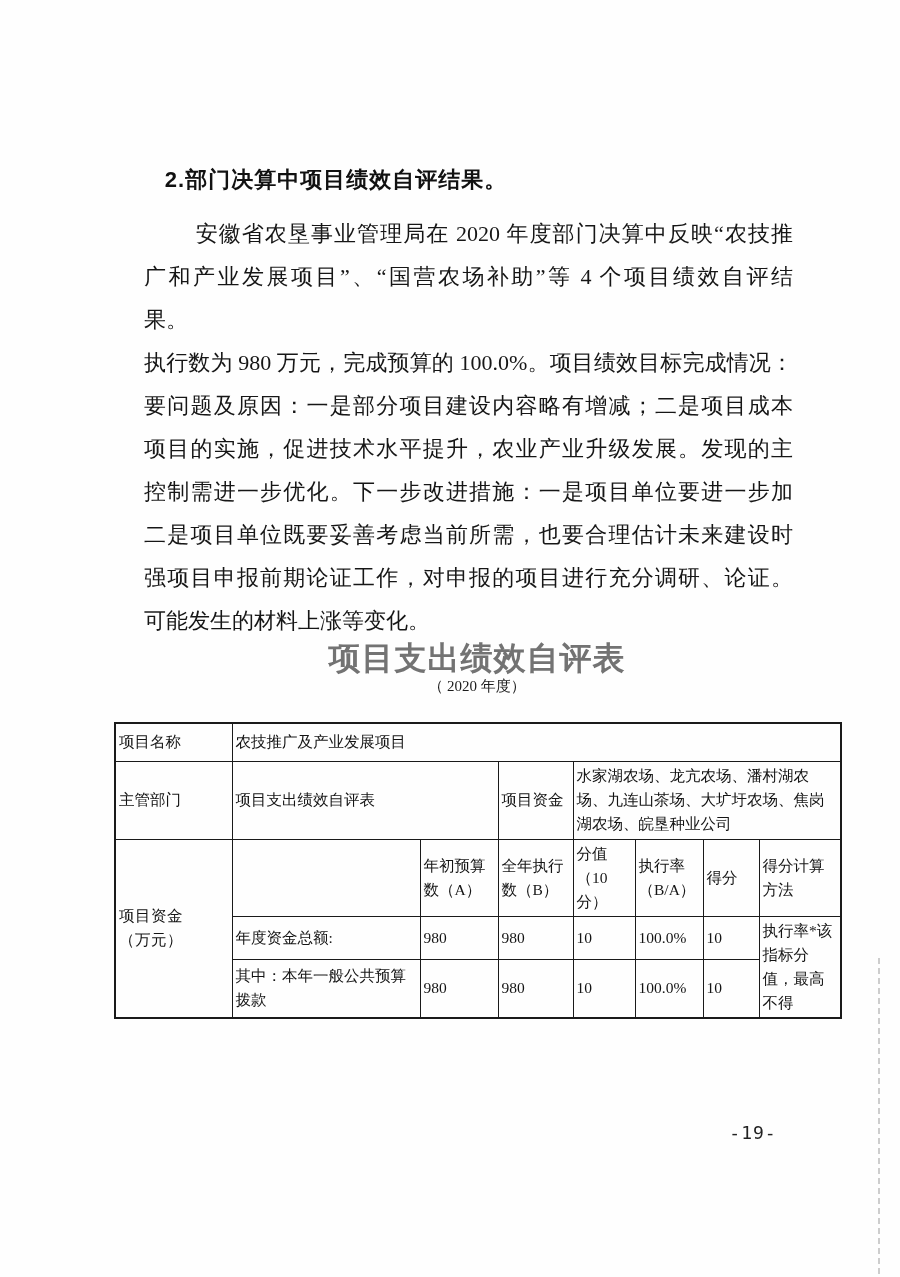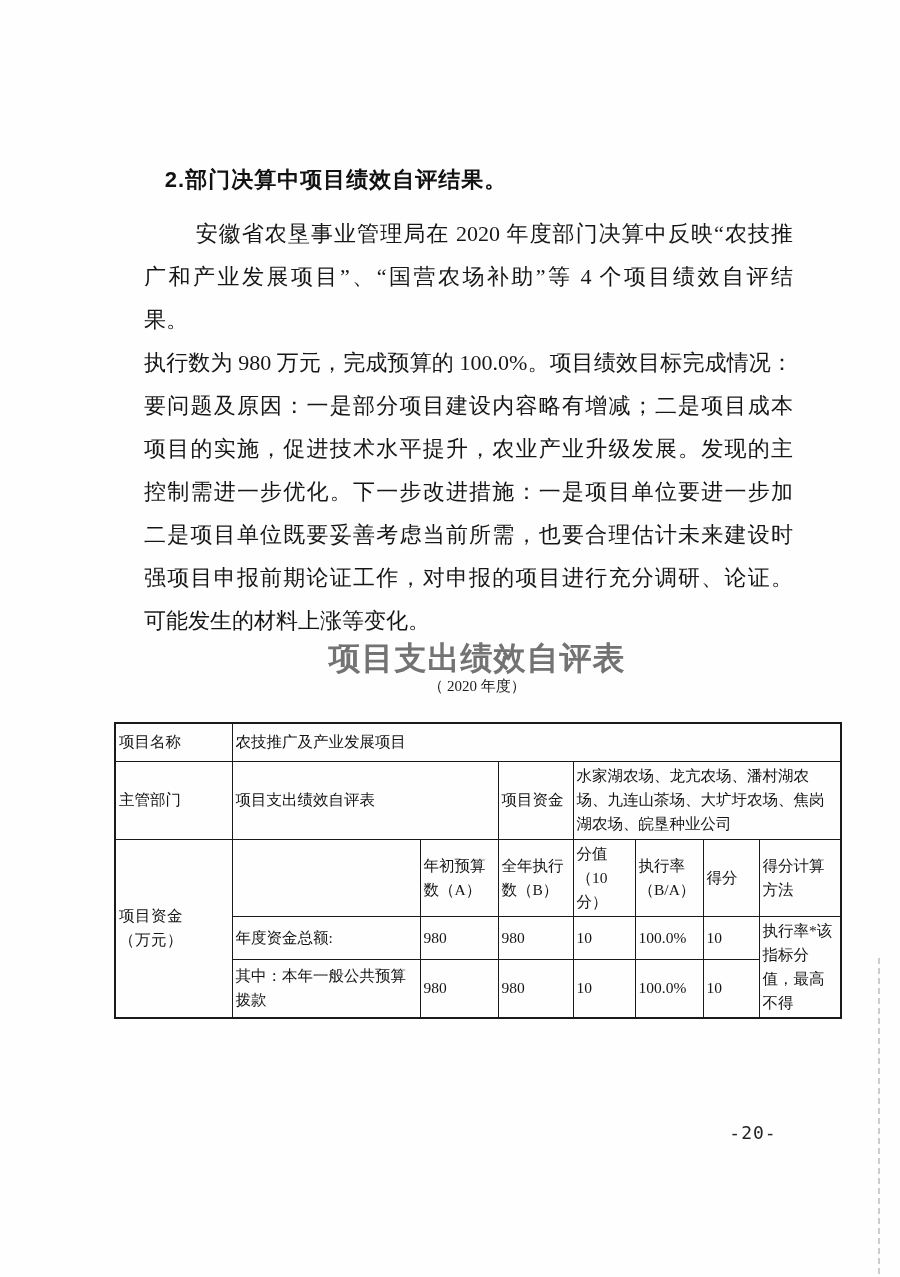--- a/index.html
+++ b/index.html
@@ -124,16 +124,16 @@
           <td>980</td>
           <td>980</td>
           <td>10</td>
           <td>100.0%</td>
           <td>10</td>
         </tr>
       </tbody>
     </table>
   </div>
 
-  <div class="page-number">-20-</div>
+  <div class="page-number">-19-</div>
 
   <div class="scan-line"></div>
 </div>
 
 </body></html>

